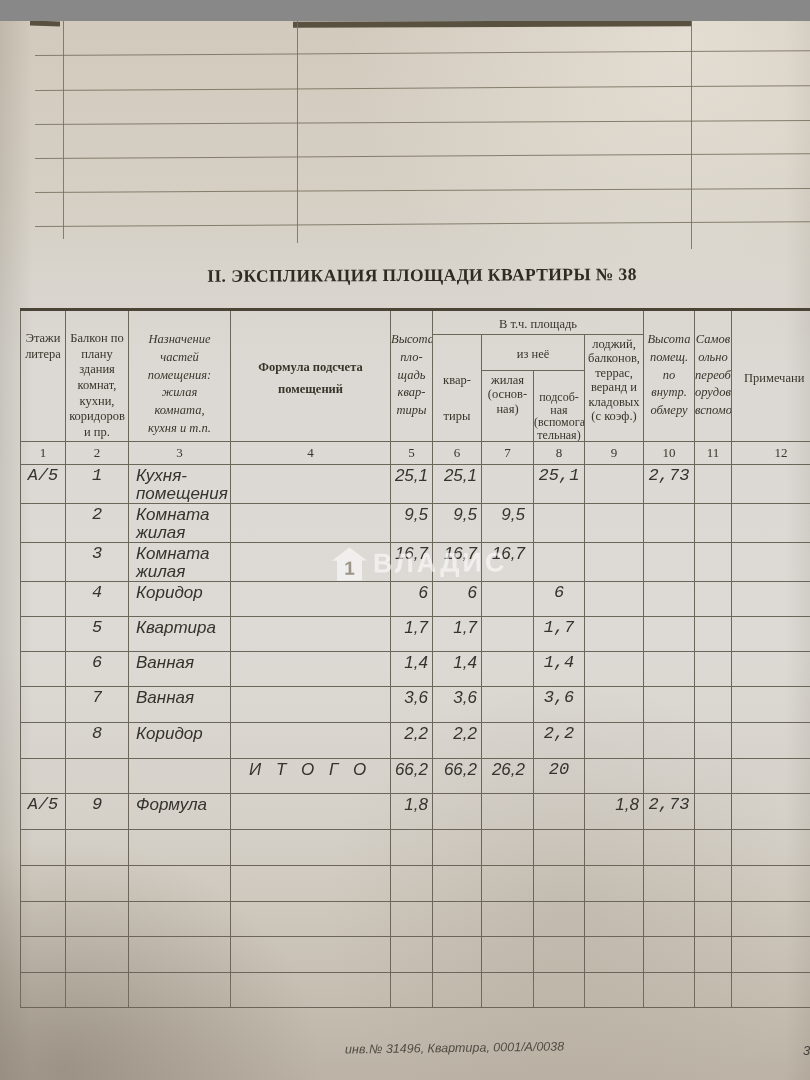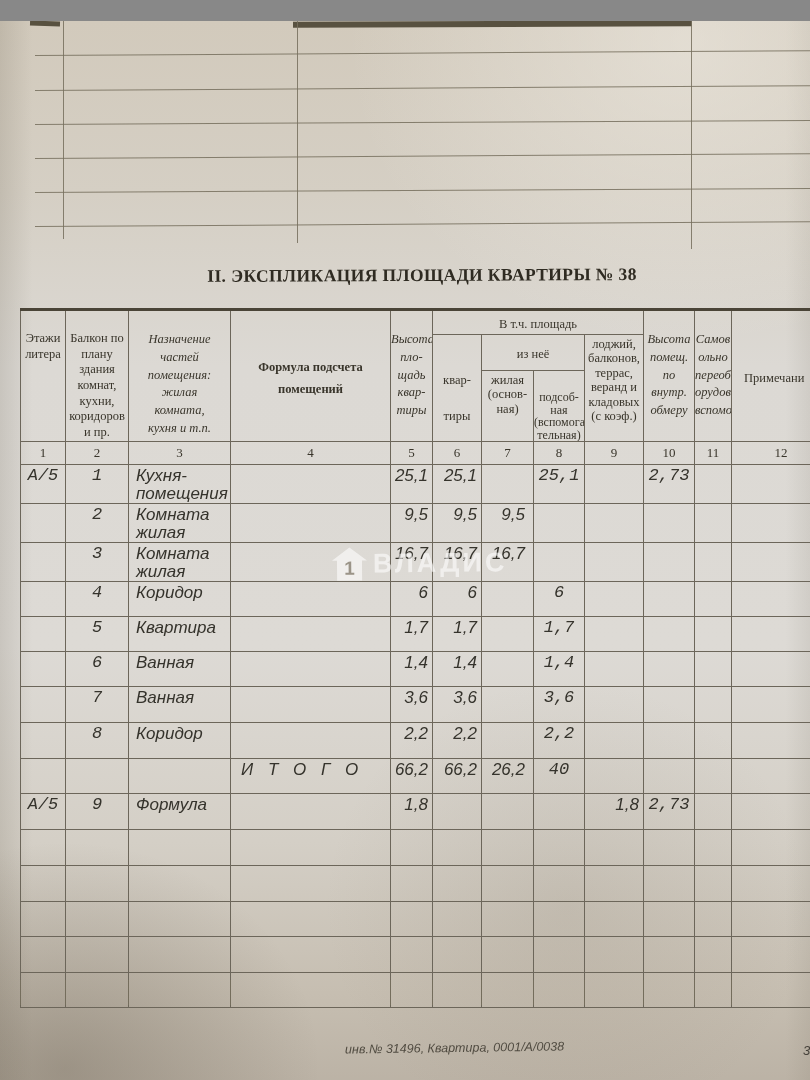--- a/index.html
+++ b/index.html
@@ -32,21 +32,21 @@
   .th.lh11{line-height:1.15;padding-top:2px;}
   .th.gap{line-height:2.9;vertical-align:middle;}
   .th.left{text-align:left;padding-left:12px;}
   .num{font-size:13px;text-align:center;vertical-align:middle;color:#39352b;}
   .d{font-family:"Liberation Sans", sans-serif;font-style:italic;font-size:17px;line-height:1.06;
      white-space:pre-line;color:#35332c;padding-top:2px;}
   .ta-l{text-align:left;padding-left:7px;}
   .ta-r{text-align:right;padding-right:4px;}
   .ta-rr{text-align:right;padding-right:8px;}
   .ta-c{text-align:center;font-family:Liberation Mono, monospace;}
-  .itogo{letter-spacing:5px;padding-left:10px;}
+  .itogo{letter-spacing:5px;padding-left:18px;}
   tr.hA{height:25px;} tr.hB{height:36px;} tr.hC{height:50px;} tr.hN{height:23px;}
   tr.r38{height:38px;} tr.r36{height:36px;} tr.r35{height:35px;}
   
   .tick{position:absolute;width:1px;height:25px;top:959px;background:#756e5d;opacity:.85;}
   
   .wm{position:absolute;left:331px;top:525px;display:flex;align-items:center;pointer-events:none;z-index:5;
       transform:rotate(-0.5deg);}
   .wm-text{font-family:"Liberation Sans", sans-serif;font-weight:bold;font-size:27px;letter-spacing:3px;
       color:rgba(255,255,255,0.58);margin-left:5px;}
   
@@ -280,21 +280,21 @@
         <td class="d"></td>
       </tr>
       <tr class="r35">
         <td class="d ta-c"></td>
         <td class="d ta-c"></td>
         <td class="d ta-l"></td>
         <td class="d itogo">И Т О Г О</td>
         <td class="d ta-r">66,2</td>
         <td class="d ta-r">66,2</td>
         <td class="d ta-rr">26,2</td>
-        <td class="d ta-c">40</td>
+        <td class="d ta-c">20</td>
         <td class="d ta-r"></td>
         <td class="d ta-c"></td>
         <td class="d"></td>
         <td class="d"></td>
       </tr>
       <tr class="r36">
         <td class="d ta-c">А/5</td>
         <td class="d ta-c">9</td>
         <td class="d ta-l">Формула</td>
         <td class="d"></td>

